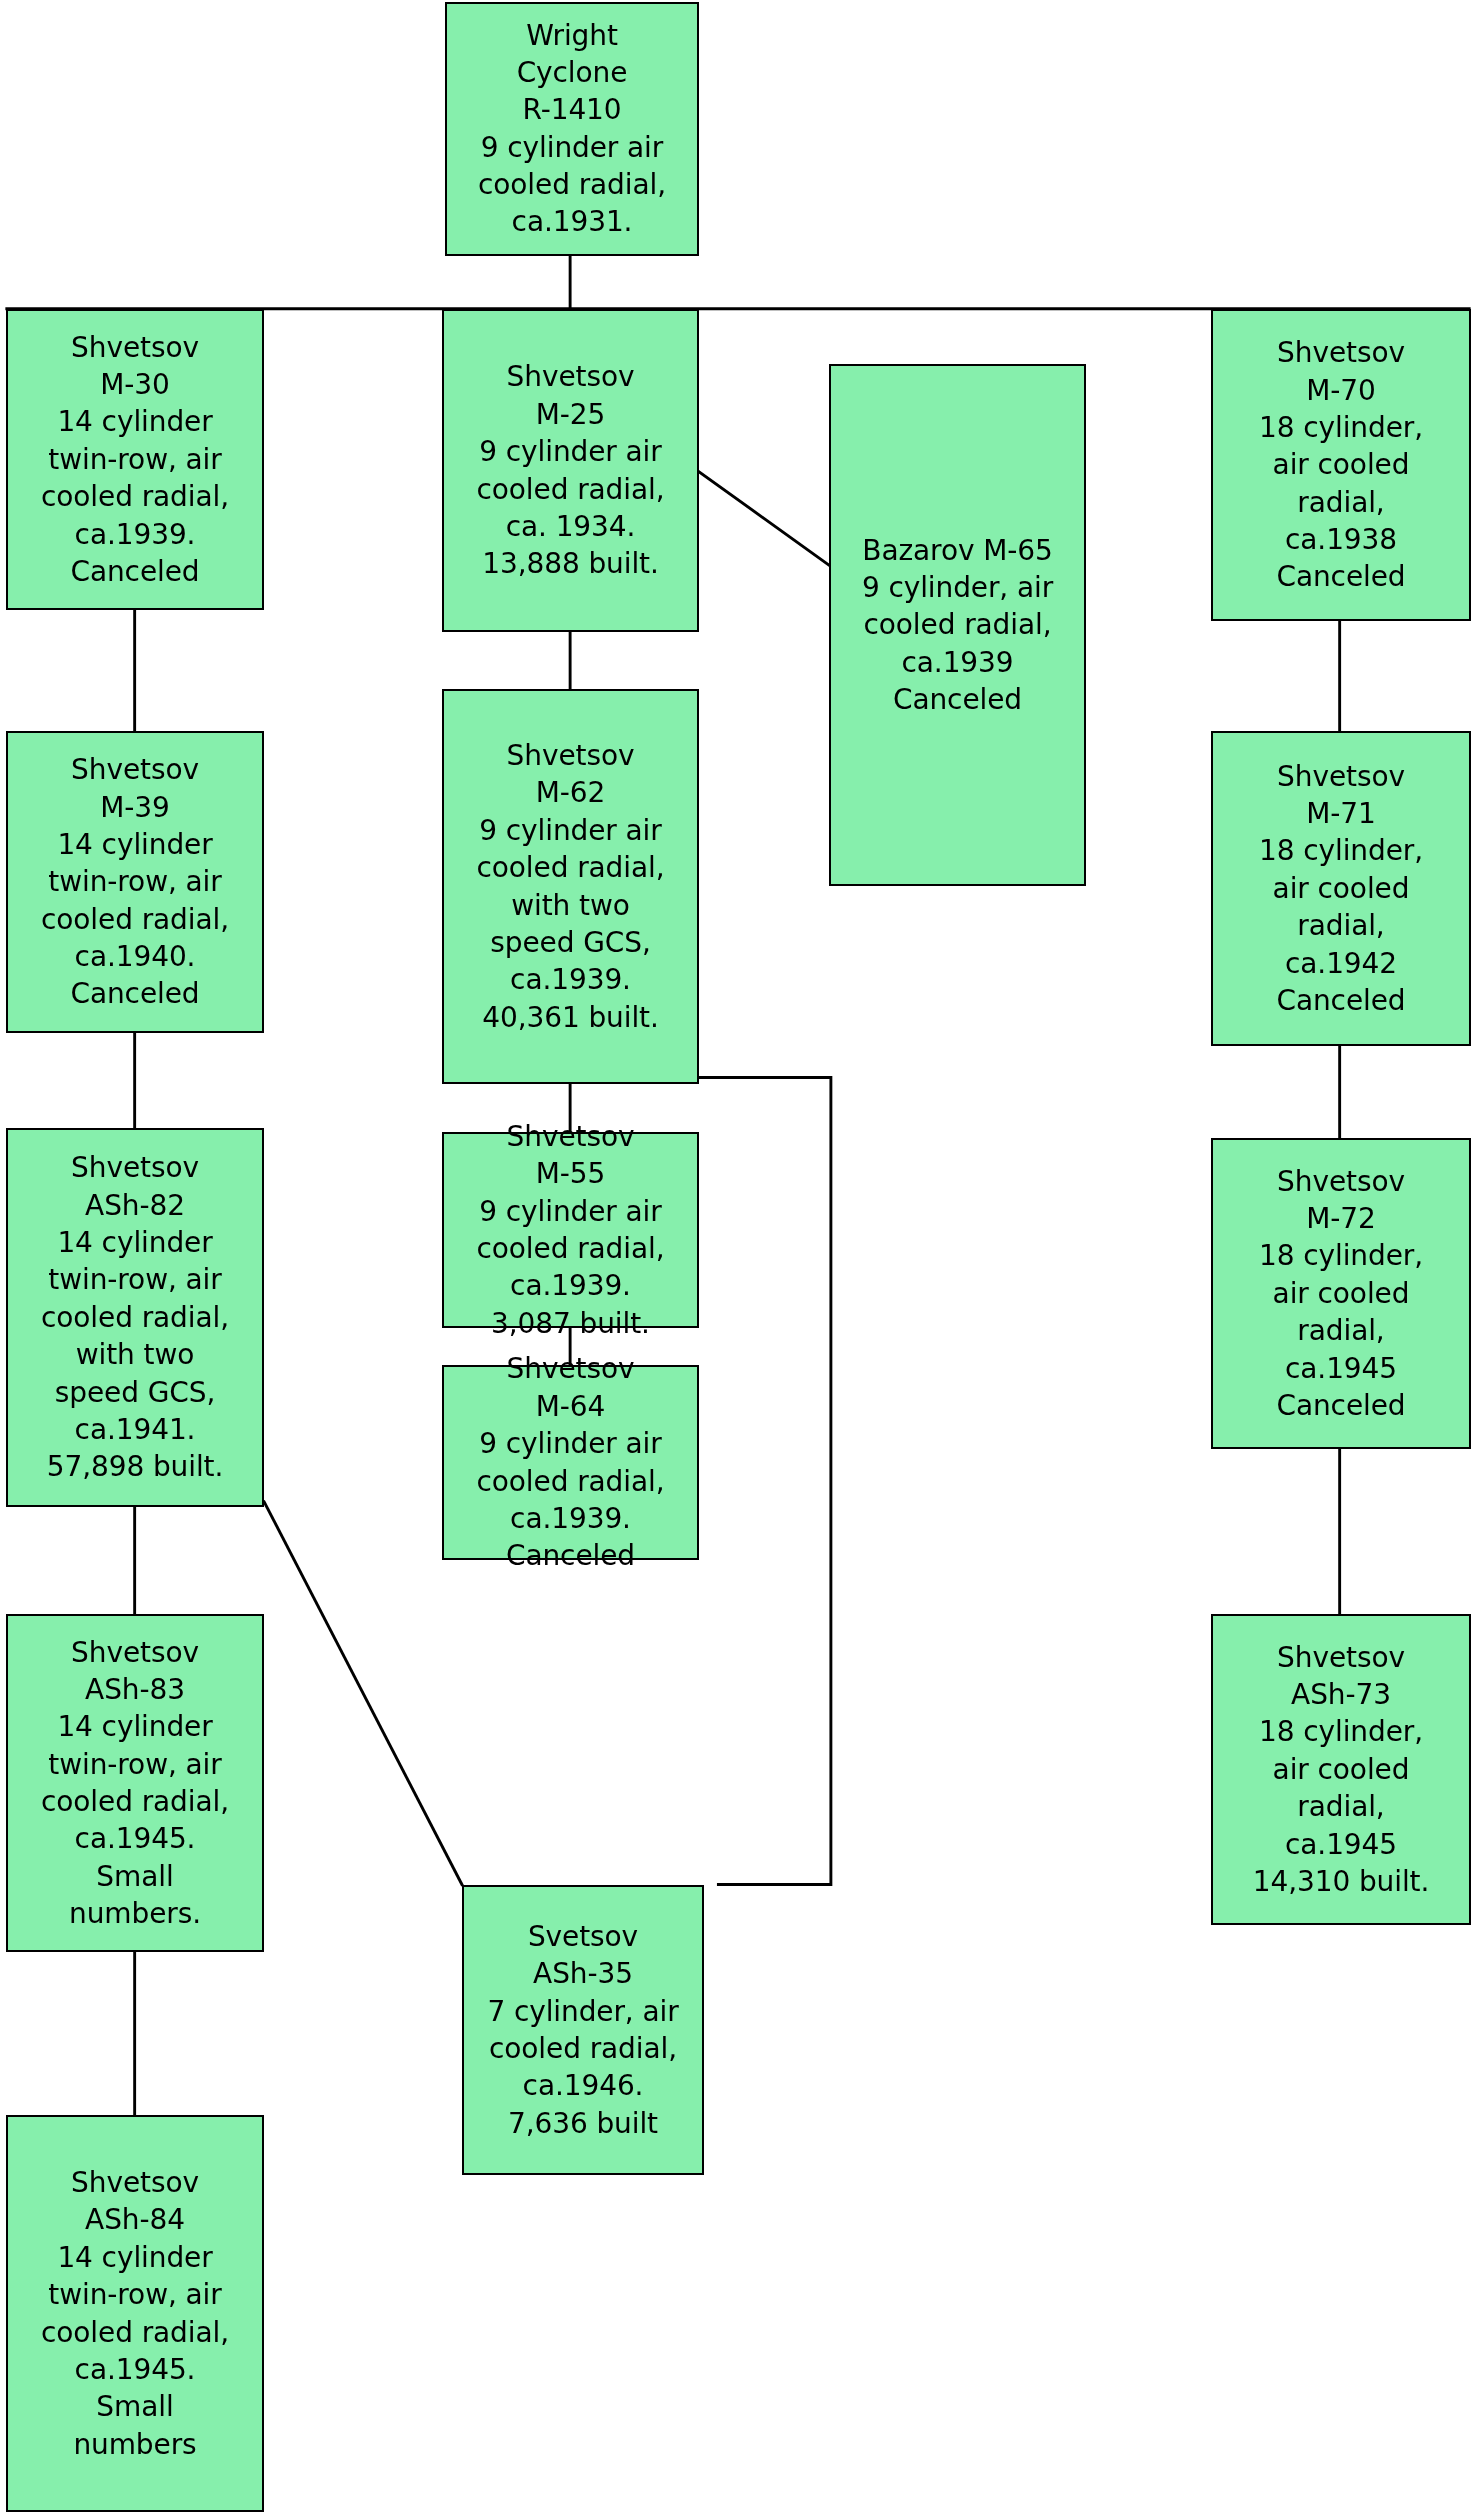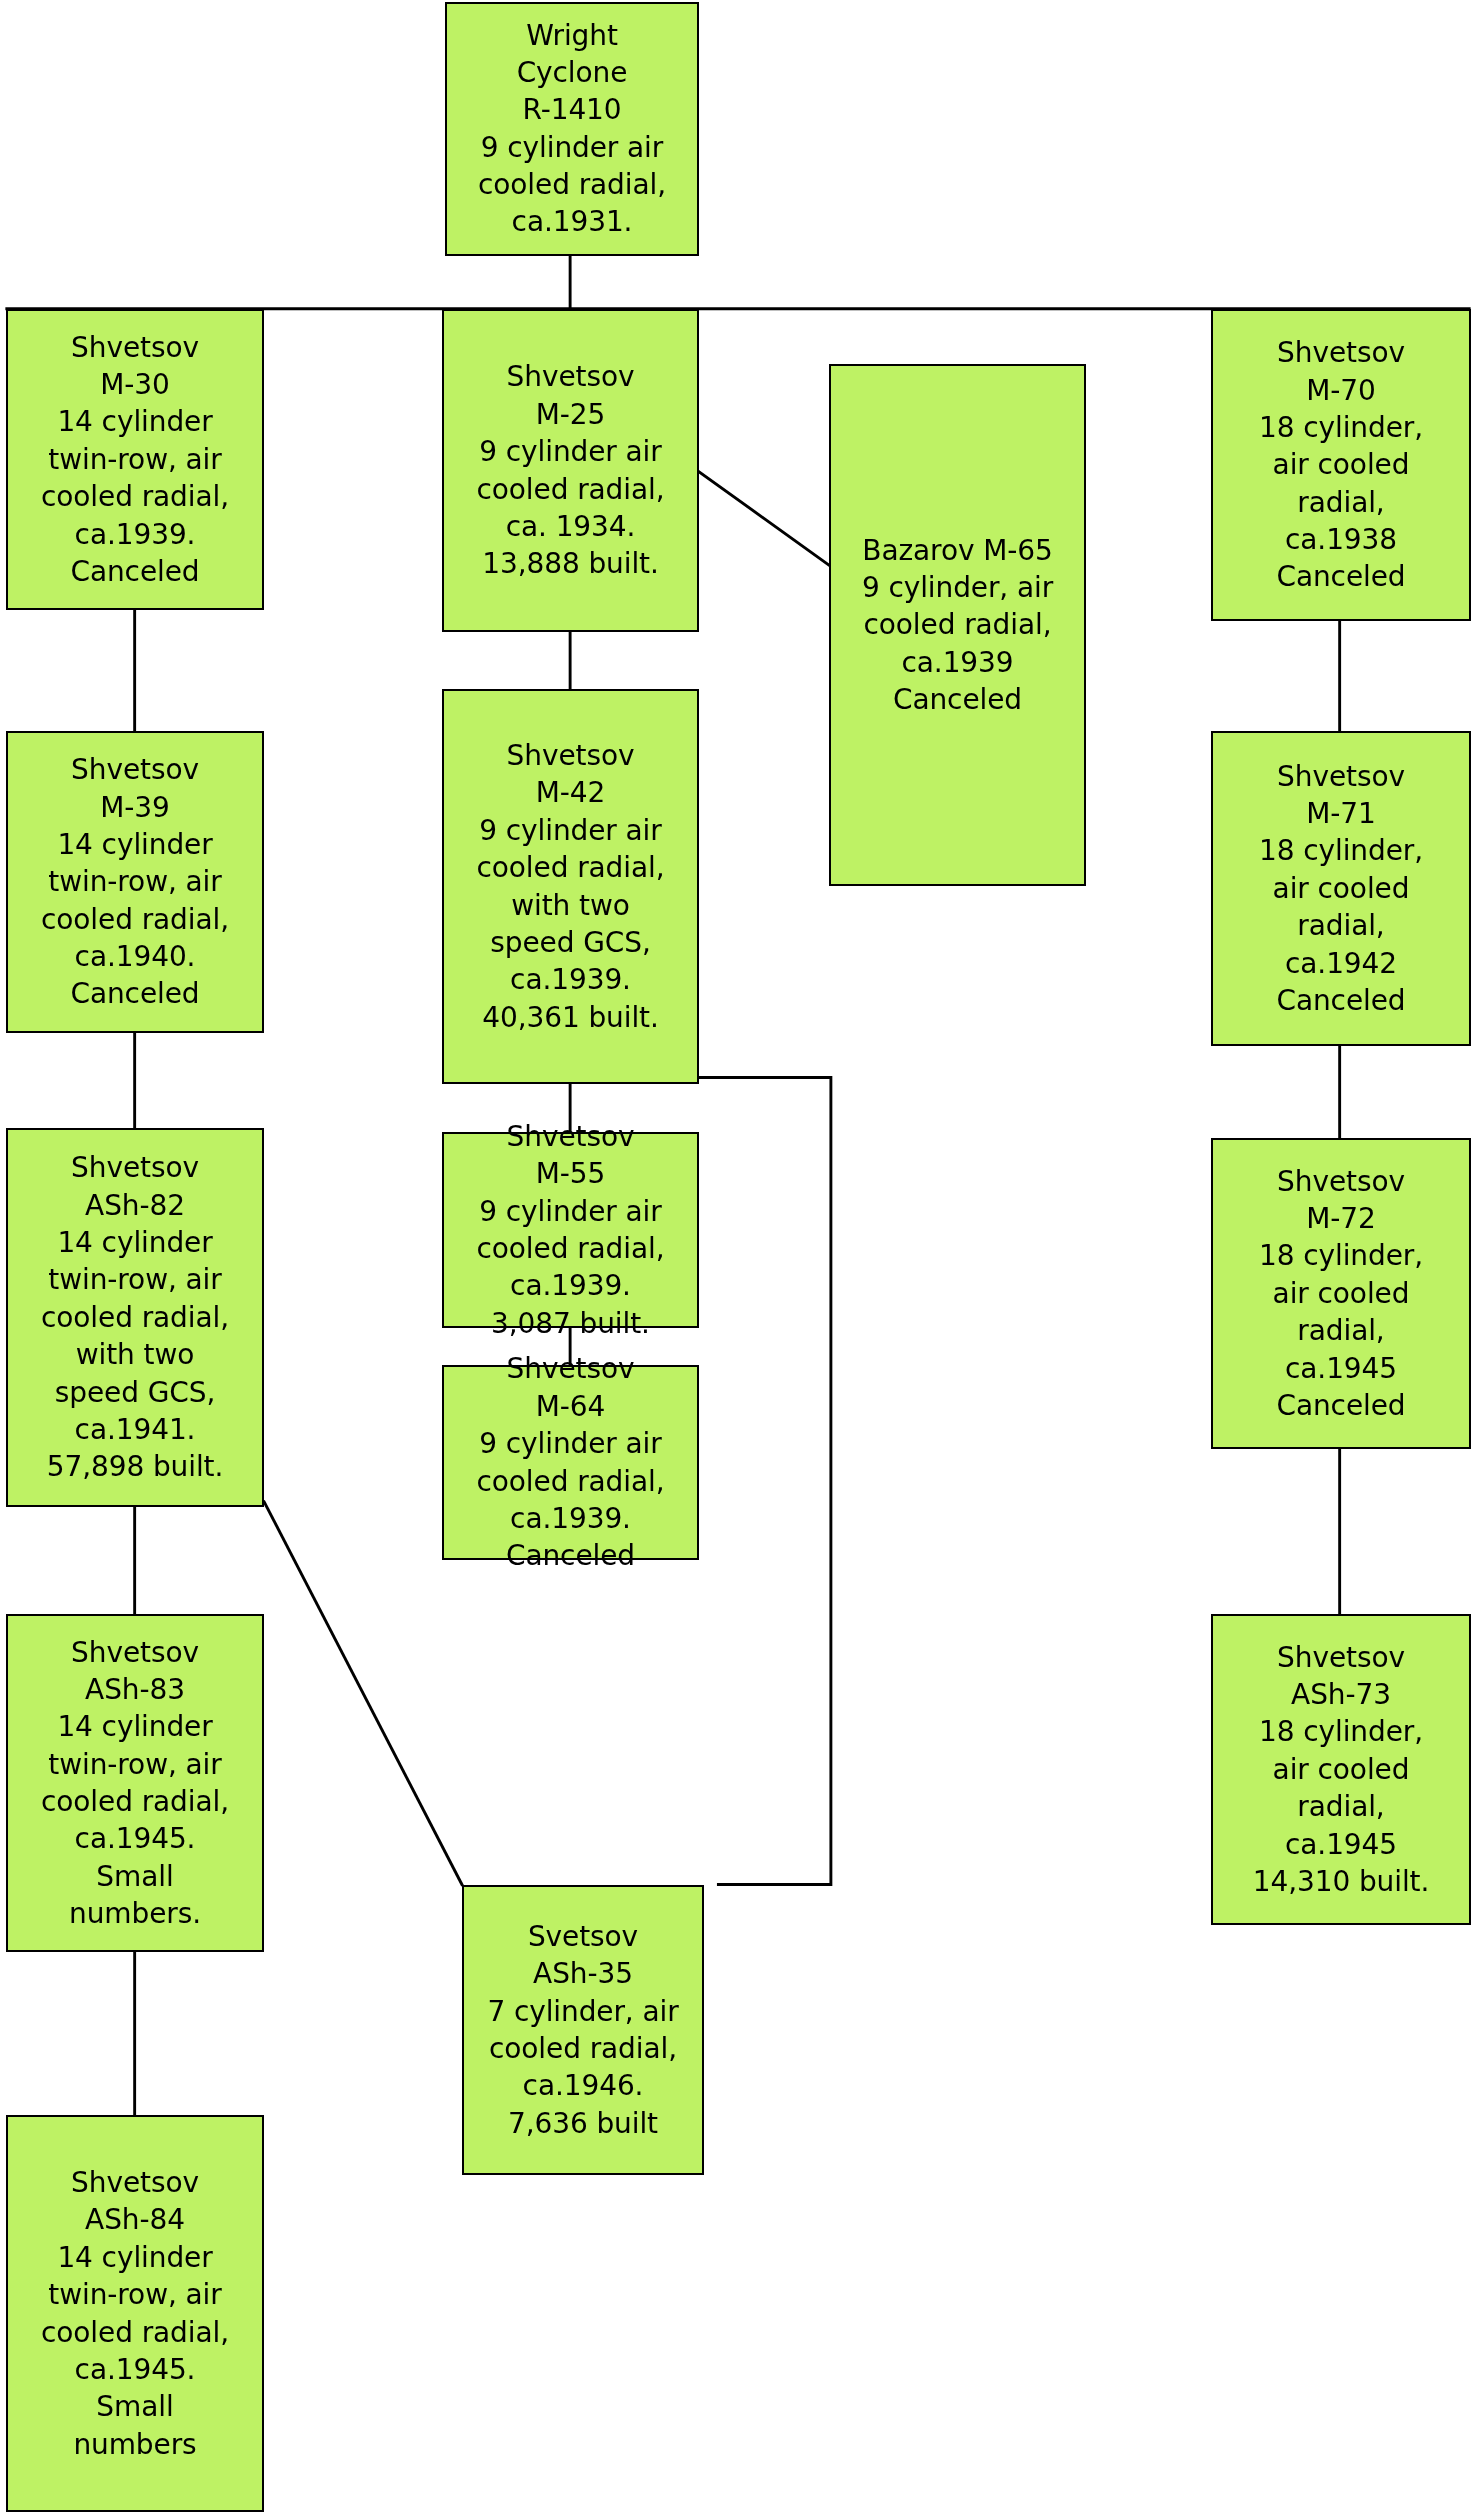--- a/index.html
+++ b/index.html
@@ -4,21 +4,21 @@
 <title>Shvetsov engine family tree</title>
 <style>
   html,body{margin:0;padding:0;background:#ffffff;}
   body{font-family:"DejaVu Sans","Liberation Sans",sans-serif;}
   #stage{position:relative;width:1476px;height:2512px;background:#ffffff;overflow:hidden;}
   #wires{position:absolute;left:0;top:0;width:1476px;height:2512px;}
   .node{
     position:absolute;
     box-sizing:border-box;
     border:2.6px solid #000000;
-    background:#bef264;
+    background:#86efac;
     display:flex;
     flex-direction:column;
     align-items:center;
     justify-content:center;
     text-align:center;
     color:#000000;
     font-size:28px;
     line-height:1.335;
     letter-spacing:-0.1px;
     white-space:nowrap;
@@ -91,21 +91,21 @@
       <span class="ln">Shvetsov</span>
       <span class="ln">M-39</span>
       <span class="ln">14 cylinder</span>
       <span class="ln">twin-row, air</span>
       <span class="ln">cooled radial,</span>
       <span class="ln">ca.1940.</span>
       <span class="ln">Canceled</span>
     </div>
     <div class="node" style="left: 442px; top: 689px; width: 257px; height: 395px;">
       <span class="ln">Shvetsov</span>
-      <span class="ln">M-42</span>
+      <span class="ln">M-62</span>
       <span class="ln">9 cylinder air</span>
       <span class="ln">cooled radial,</span>
       <span class="ln">with two</span>
       <span class="ln">speed GCS,</span>
       <span class="ln">ca.1939.</span>
       <span class="ln">40,361 built.</span>
     </div>
     <div class="node" style="left: 1211px; top: 731px; width: 260px; height: 315px;">
       <span class="ln">Shvetsov</span>
       <span class="ln">M-71</span>

